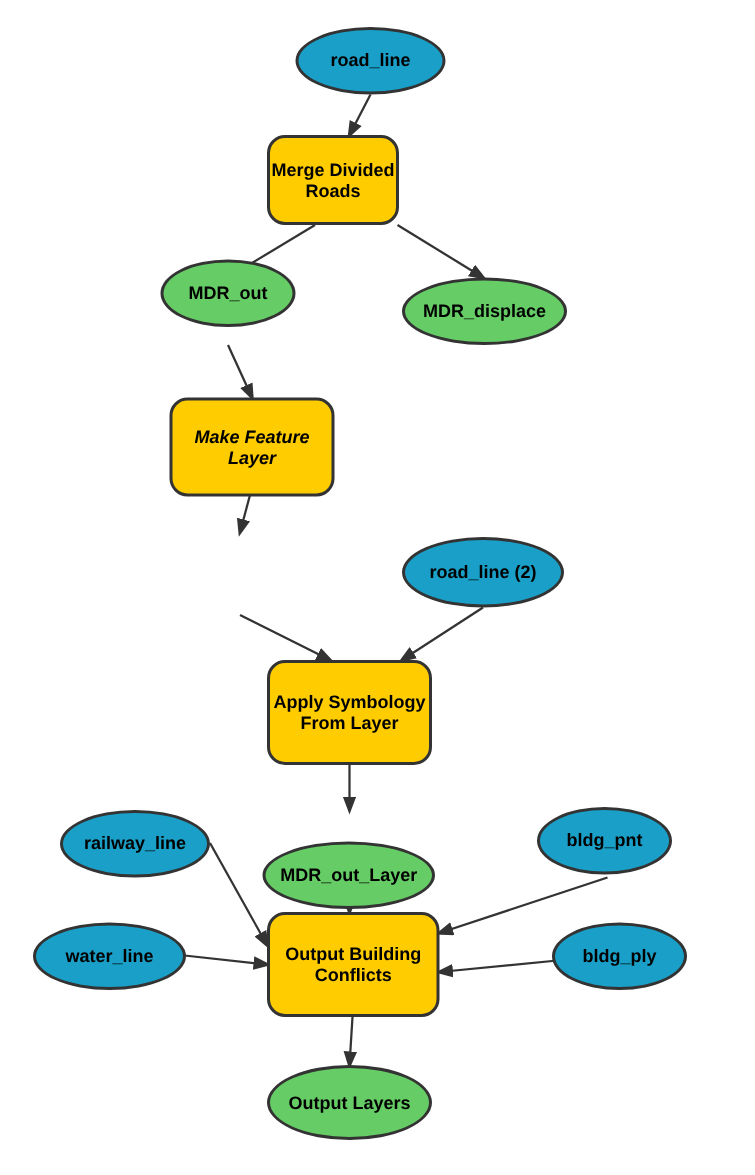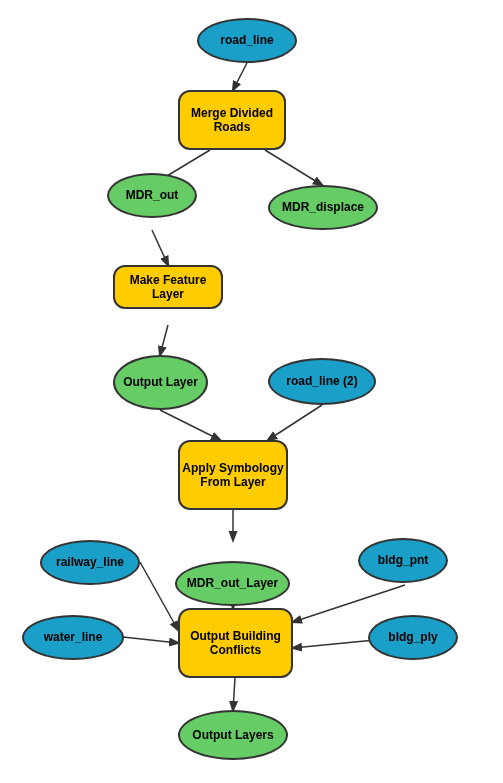--- a/index.html
+++ b/index.html
@@ -90,39 +90,36 @@
       <marker id="arrow" markerWidth="8" markerHeight="8" refX="6" refY="3" orient="auto">
         <path d="M0,0 L0,6 L8,3 z" fill="#333"></path>
       </marker>
     </defs>
   </svg>
 
   <div class="node ellipse-blue" style="left:197px; top:18px; width:100px; height:45px;">
     <span>road_line</span>
   </div>
 
-  <div class="node rect-yellow" style="left:178px; top:90px; width:108px; height:60px;">
+  <div class="node rect-yellow" style="left:178px; top:90px; width:88px; height:60px;">
     <span>Merge Divided Roads</span>
   </div>
 
   <div class="node ellipse-green" style="left:107px; top:173px; width:90px; height:45px;">
     <span>MDR_out</span>
   </div>
 
   <div class="node ellipse-green" style="left:268px; top:185px; width:110px; height:45px;">
     <span>MDR_displace</span>
   </div>
 
-  <div class="node rect-yellow" style="left:113px; top:265px; width:110px; height:44px;">
+  <div class="node rect-yellow" style="left:113px; top:265px; width:110px; height:66px;font-style:italic;">
     <span>Make Feature Layer</span>
   </div>
 
-  <div class="node ellipse-green" style="left:113px; top:355px; width:95px; height:55px;">
-    <span>Output Layer</span>
-  </div>
 
   <div class="node ellipse-blue" style="left:268px; top:358px; width:108px; height:47px;text-align:right;">
     <span>road_line (2)</span>
   </div>
 
   <div class="node rect-yellow" style="left:178px; top:440px; width:110px; height:70px;">
     <span>Apply Symbology From Layer</span>
   </div>
 
   <div class="node ellipse-blue" style="left:40px; top:540px; width:100px; height:45px;">

